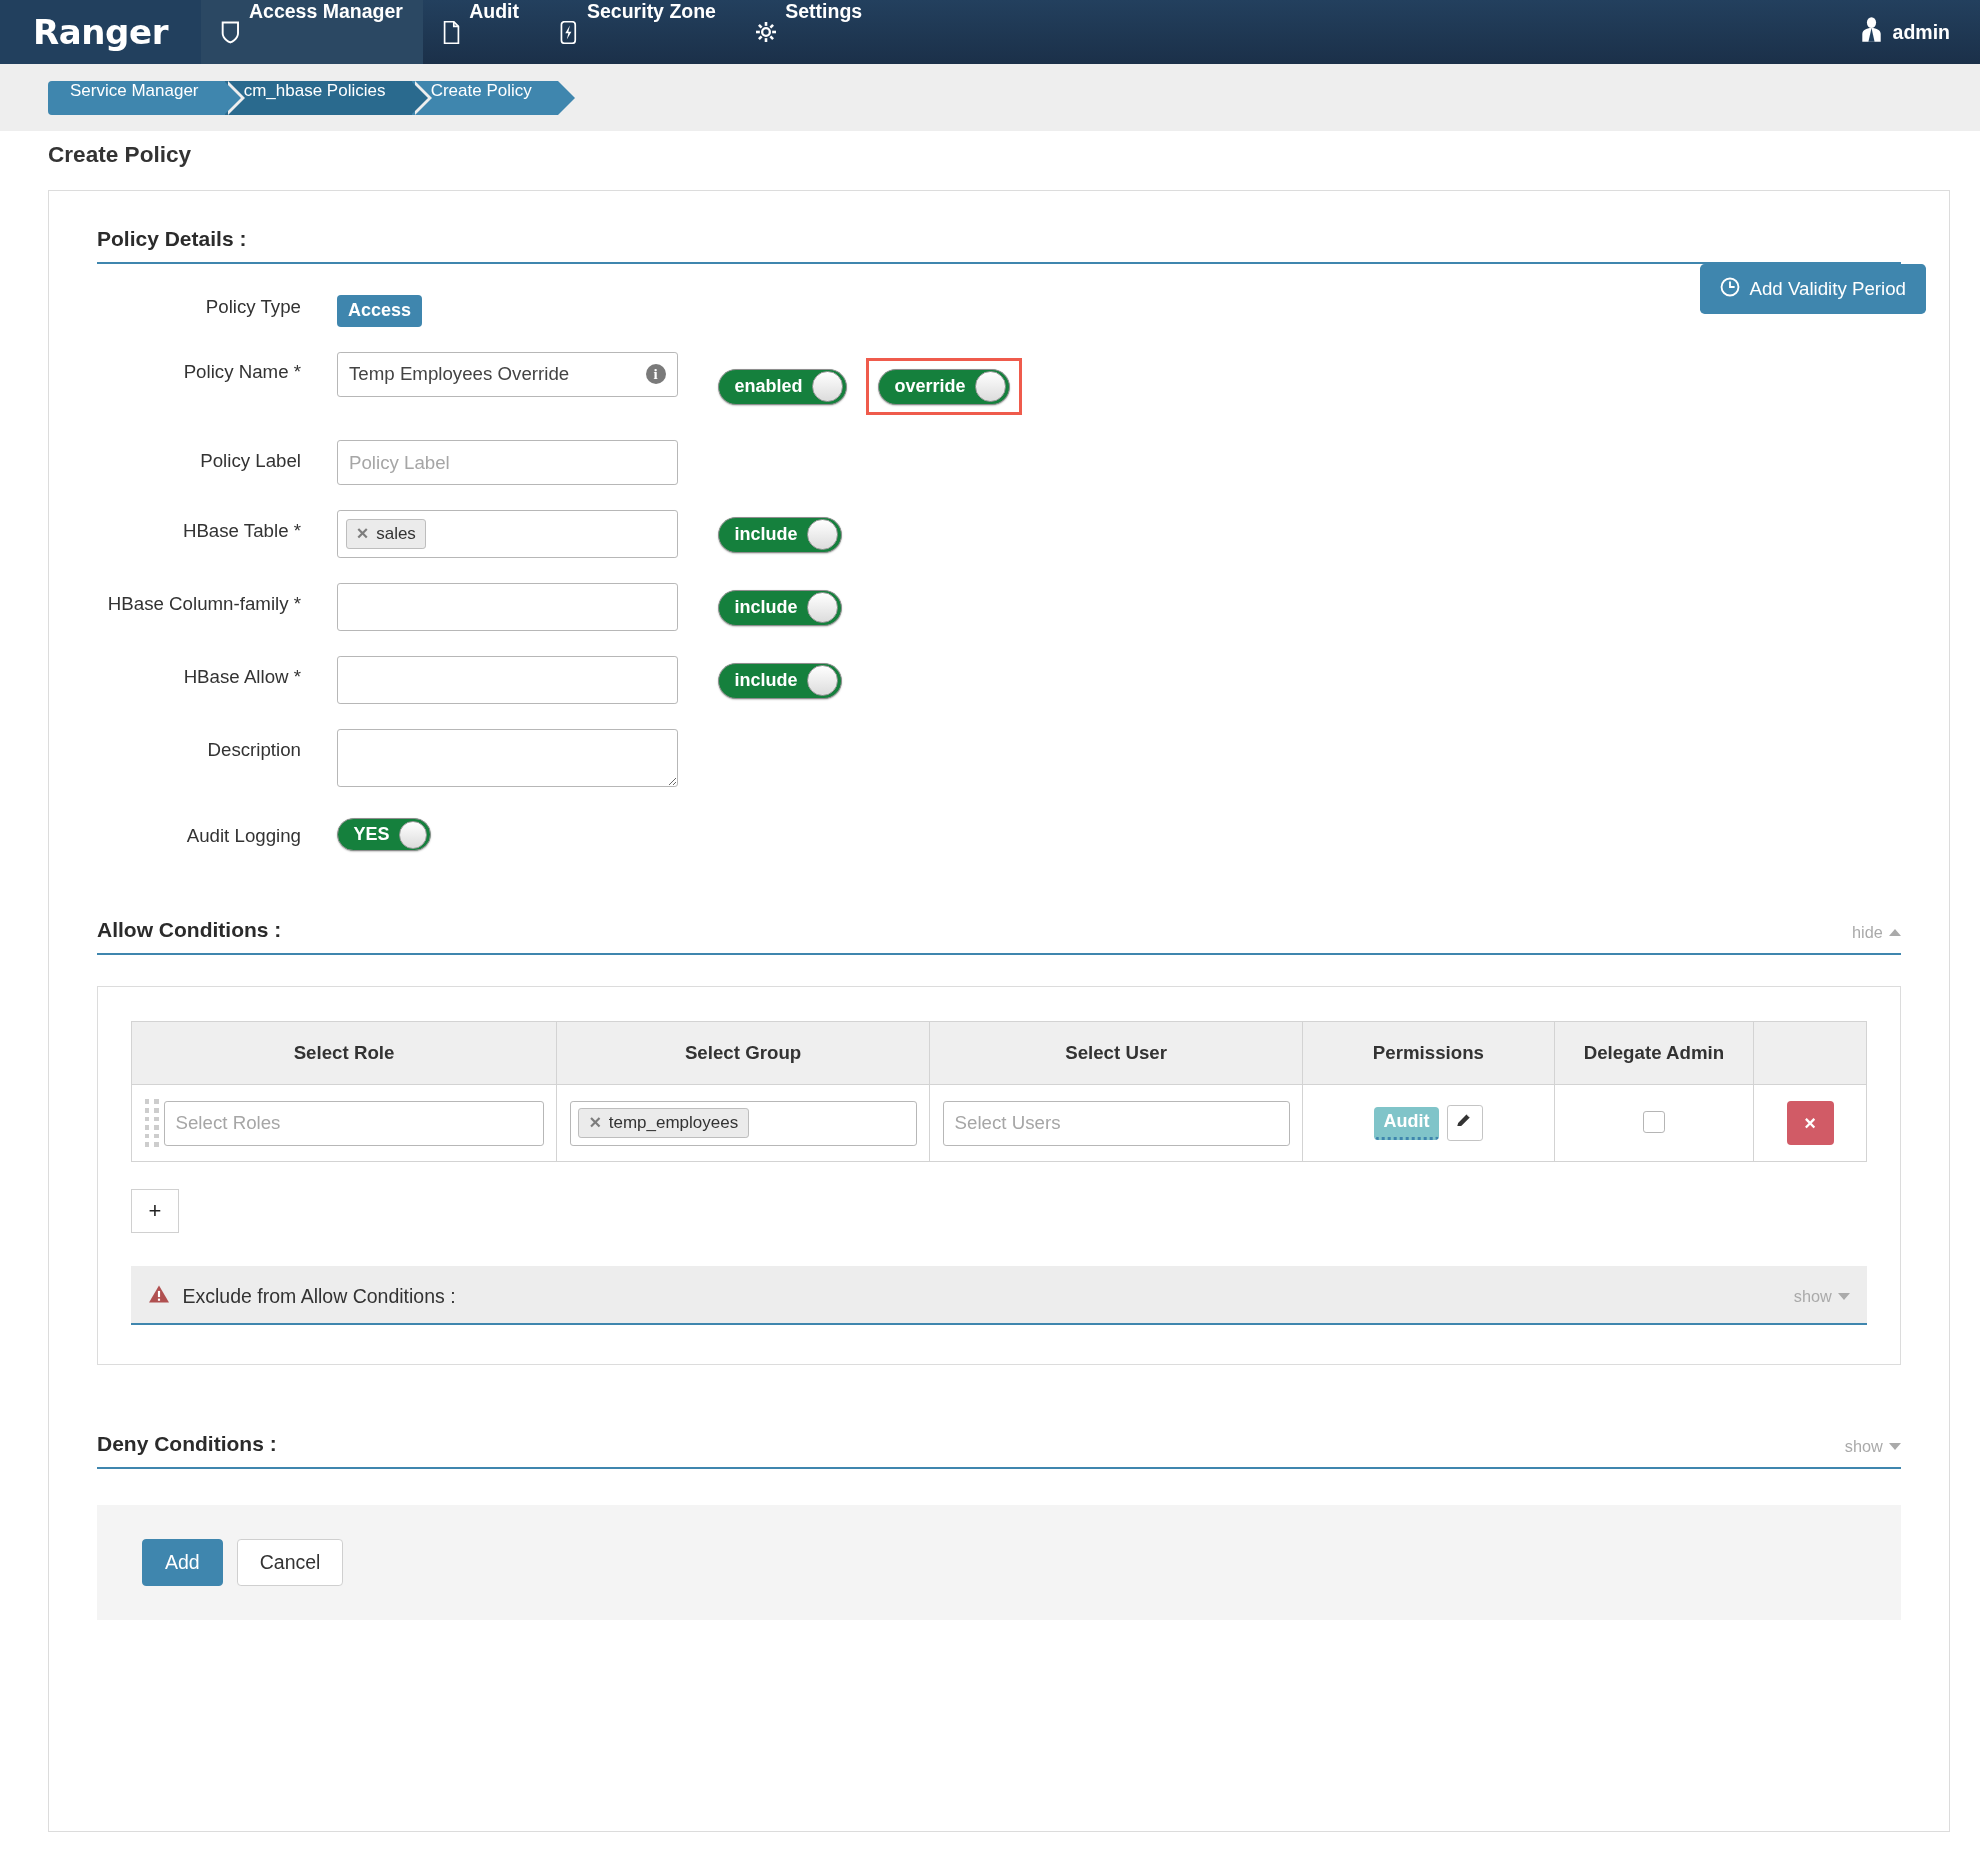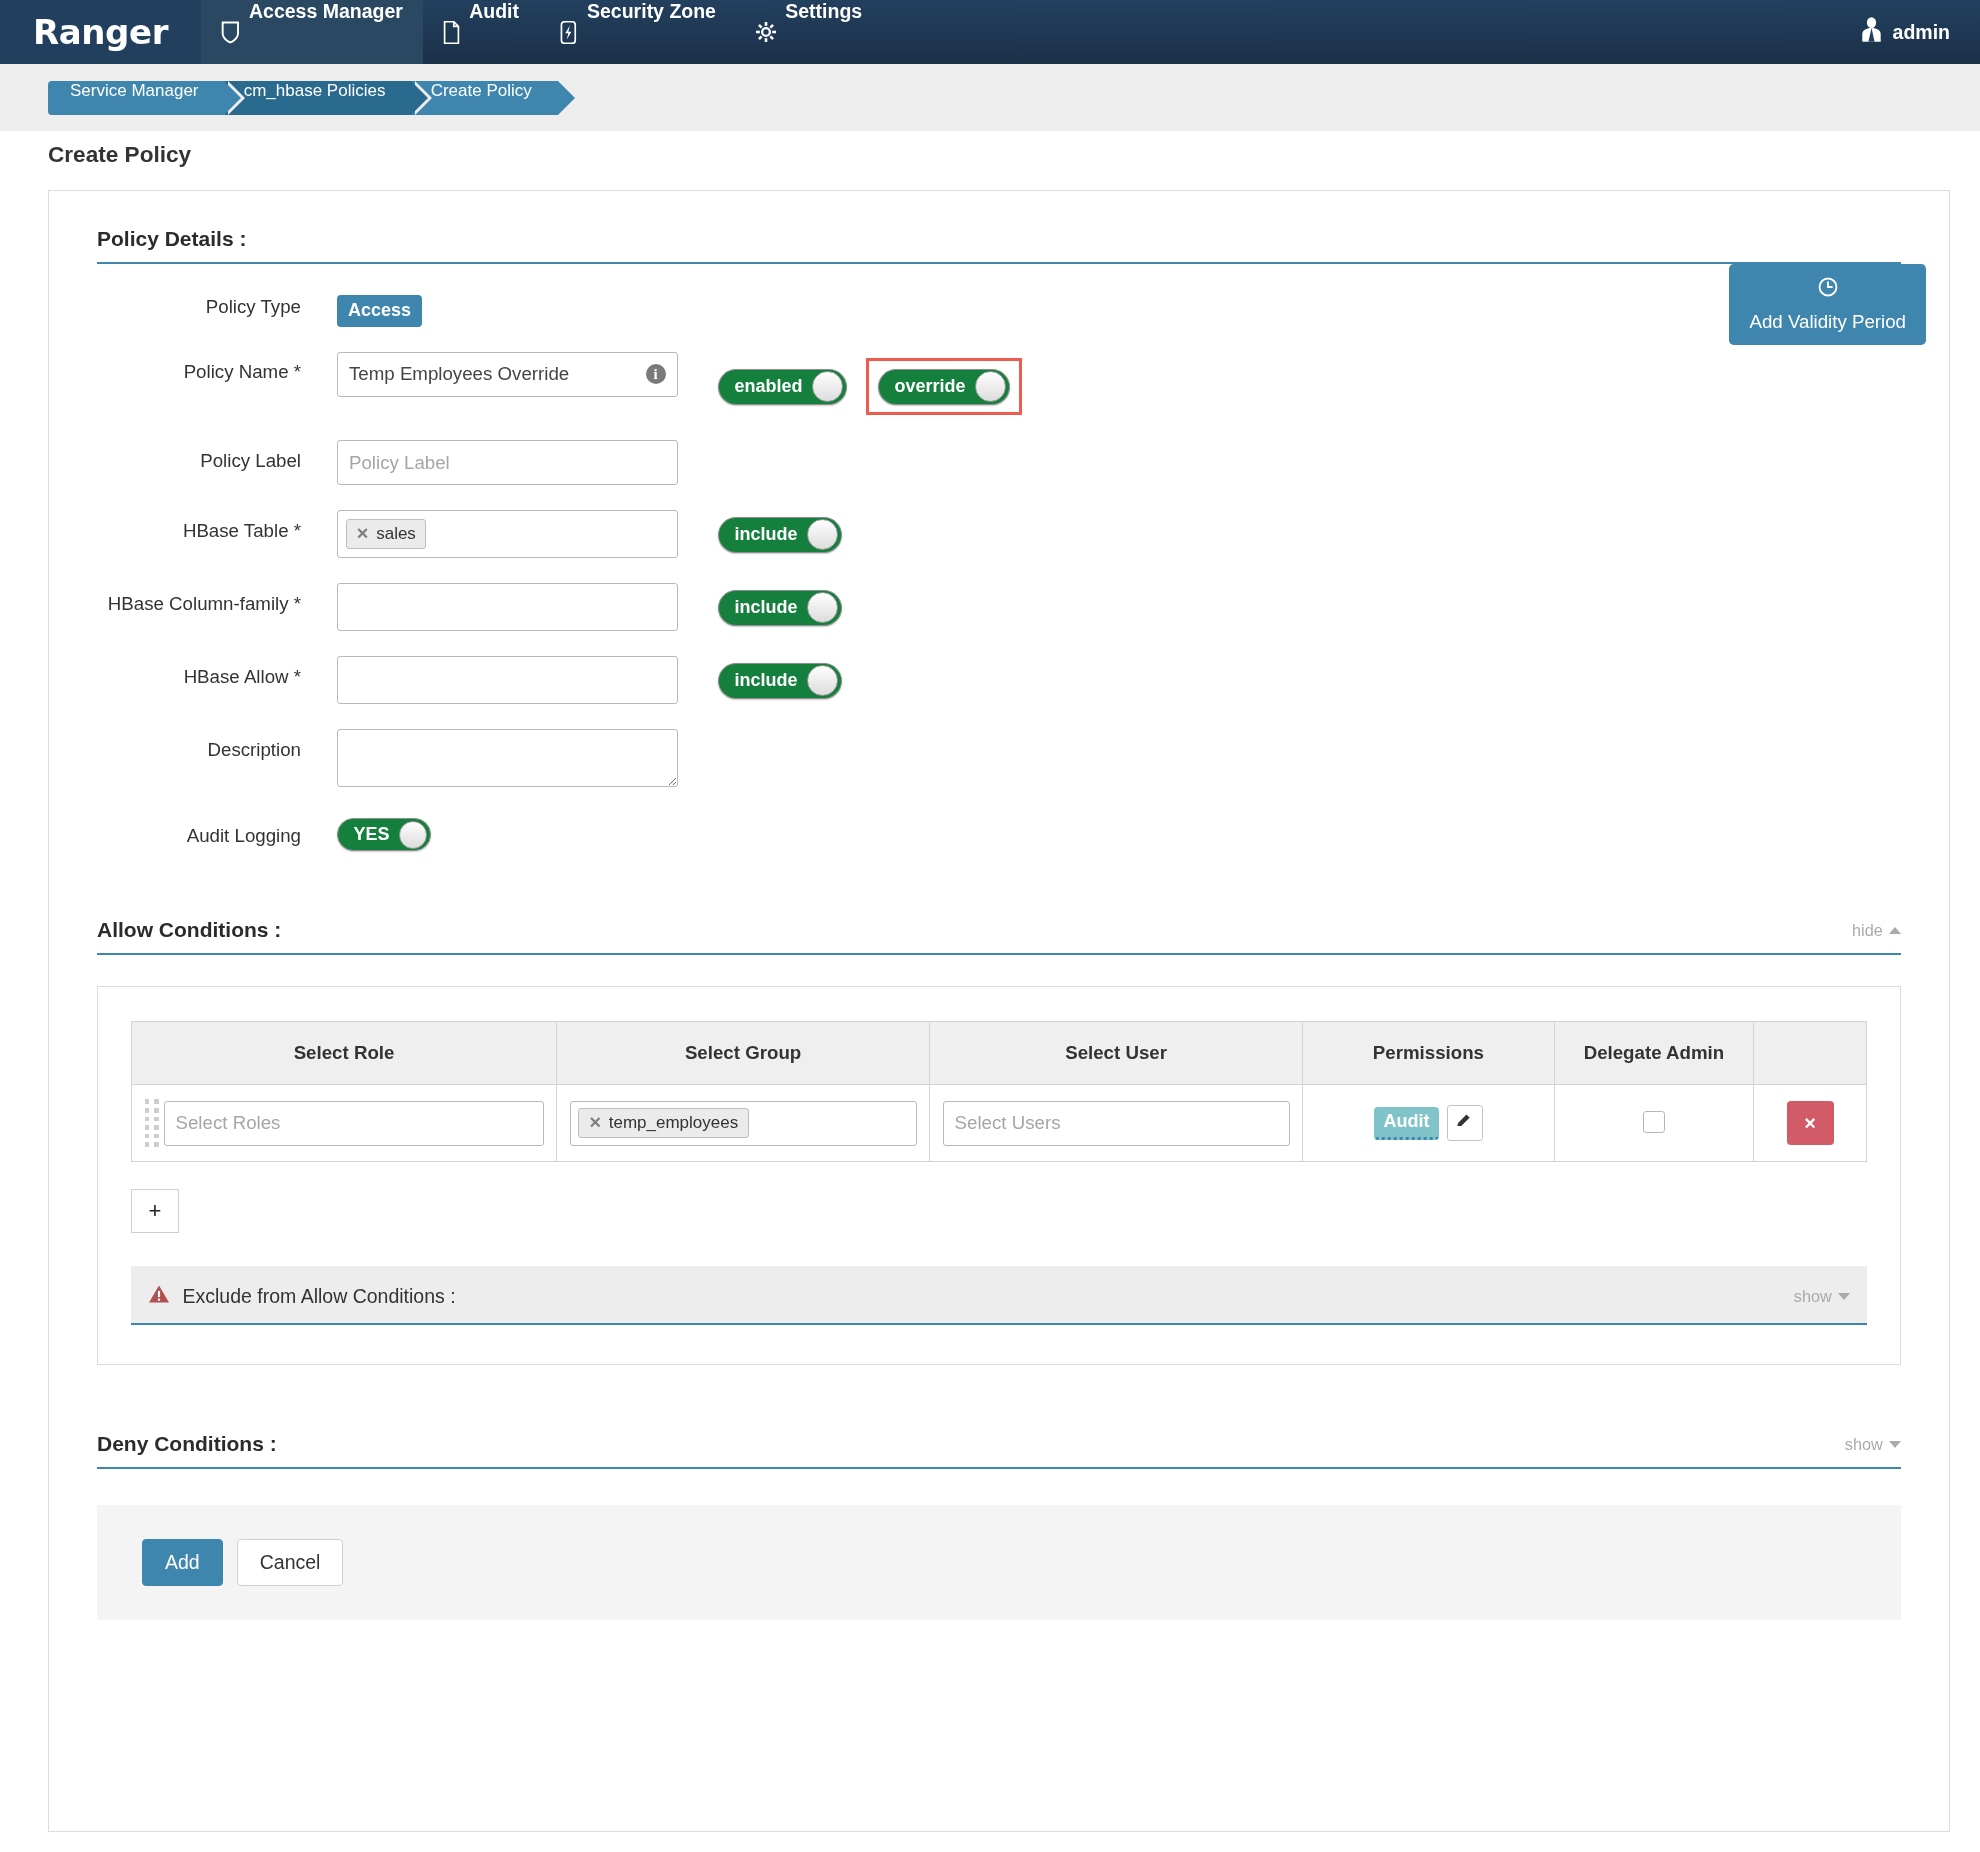--- a/index.html
+++ b/index.html
@@ -83,21 +83,21 @@
 
   
   .panel {
     margin: 22px 30px 0 48px;
     border: 0.8px solid #dcdcdc;
     background: #fff;
     min-height: 1642px;
     padding: 0 0 0 0;
   }
   .section-head {
-    display: flex; align-items: center; justify-content: space-between;
+    display: flex; align-items: flex-end; justify-content: space-between;
     margin: 0 48px;
     padding: 36px 0 11px 0;
     border-bottom: 2.3px solid #3f86ae;
   }
   .section-title { font-size: 21px; font-weight: bold; color: #2b2b2b; }
   .section-toggle { font-size: 16.3px; color: #aaaaaa; cursor: pointer; display:flex; gap:6.2px; align-items:center;}
   .caret-up, .caret-down {
     width: 0; height: 0; border-left: 6.2px solid transparent; border-right: 6.2px solid transparent;
   }
   .caret-up { border-bottom: 7px solid #aaa; }
@@ -179,21 +179,20 @@
 
   .btn-validity {
     position: absolute; right: 23px; top: 0;
     background: #3f86ae; color: #fff;
     border: none; border-radius: 4.7px;
     font-size: 18.7px;
     padding: 12.5px 20px;
     display: inline-flex; align-items: center; gap: 9.3px;
     cursor: pointer;
     font-family: "Liberation Sans", sans-serif;
-    flex-direction: column;
   }
 
   
   .cond-box {
     margin: 31px 48px 0 48px;
     border: 0.8px solid #dcdcdc;
     padding: 34px 33px 39px 33px;
   }
   table.cond { border-collapse: collapse; width: 100%; }
   table.cond th {

